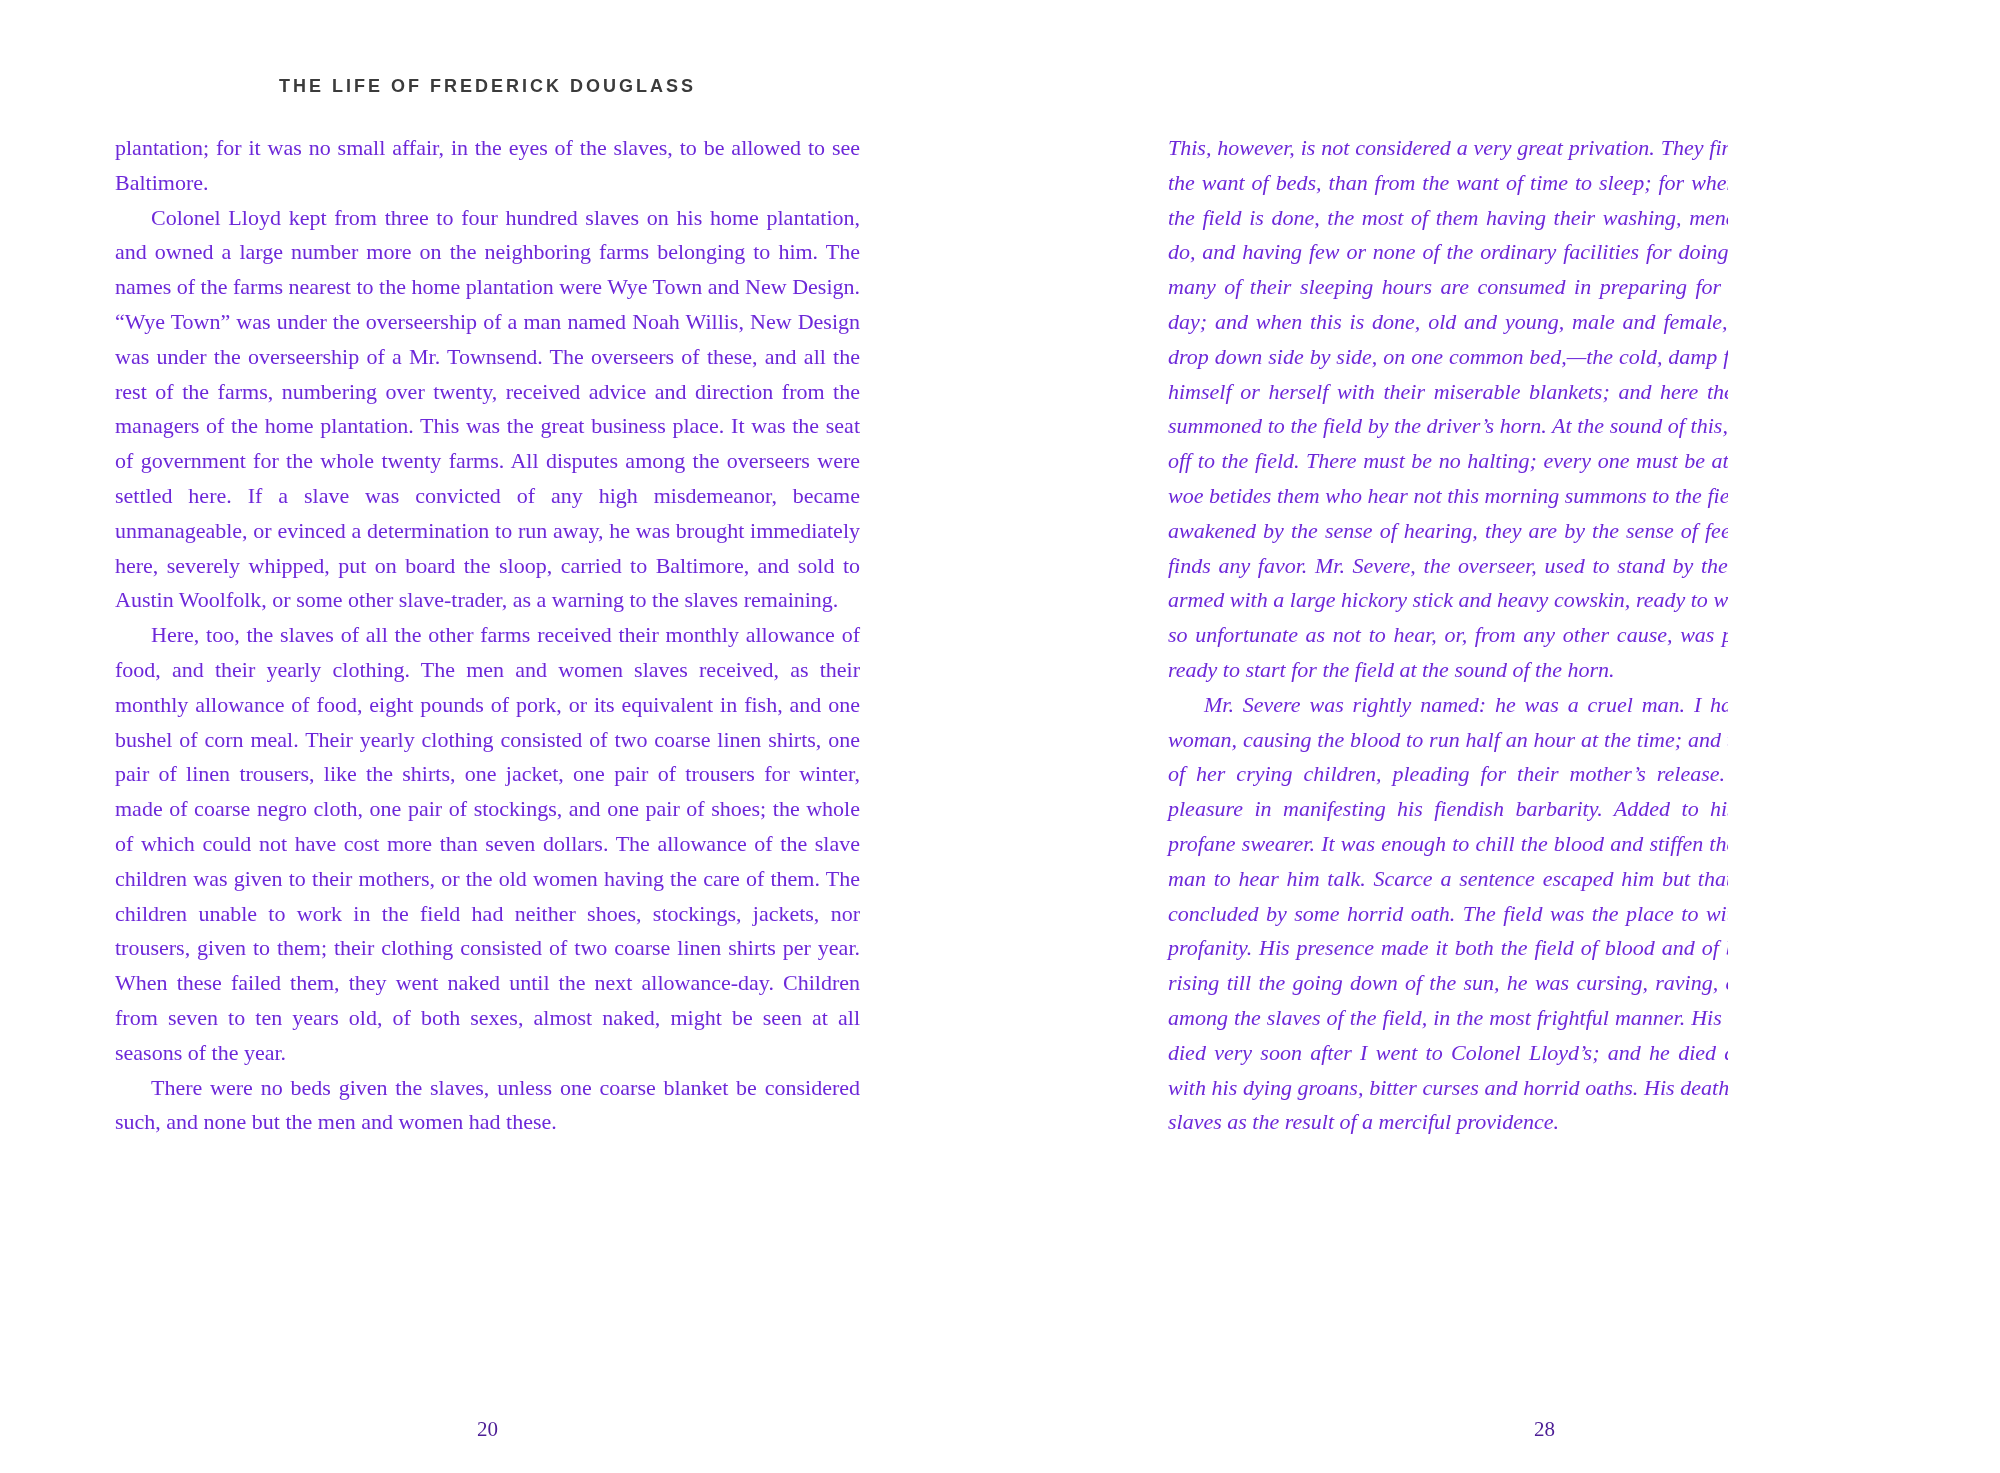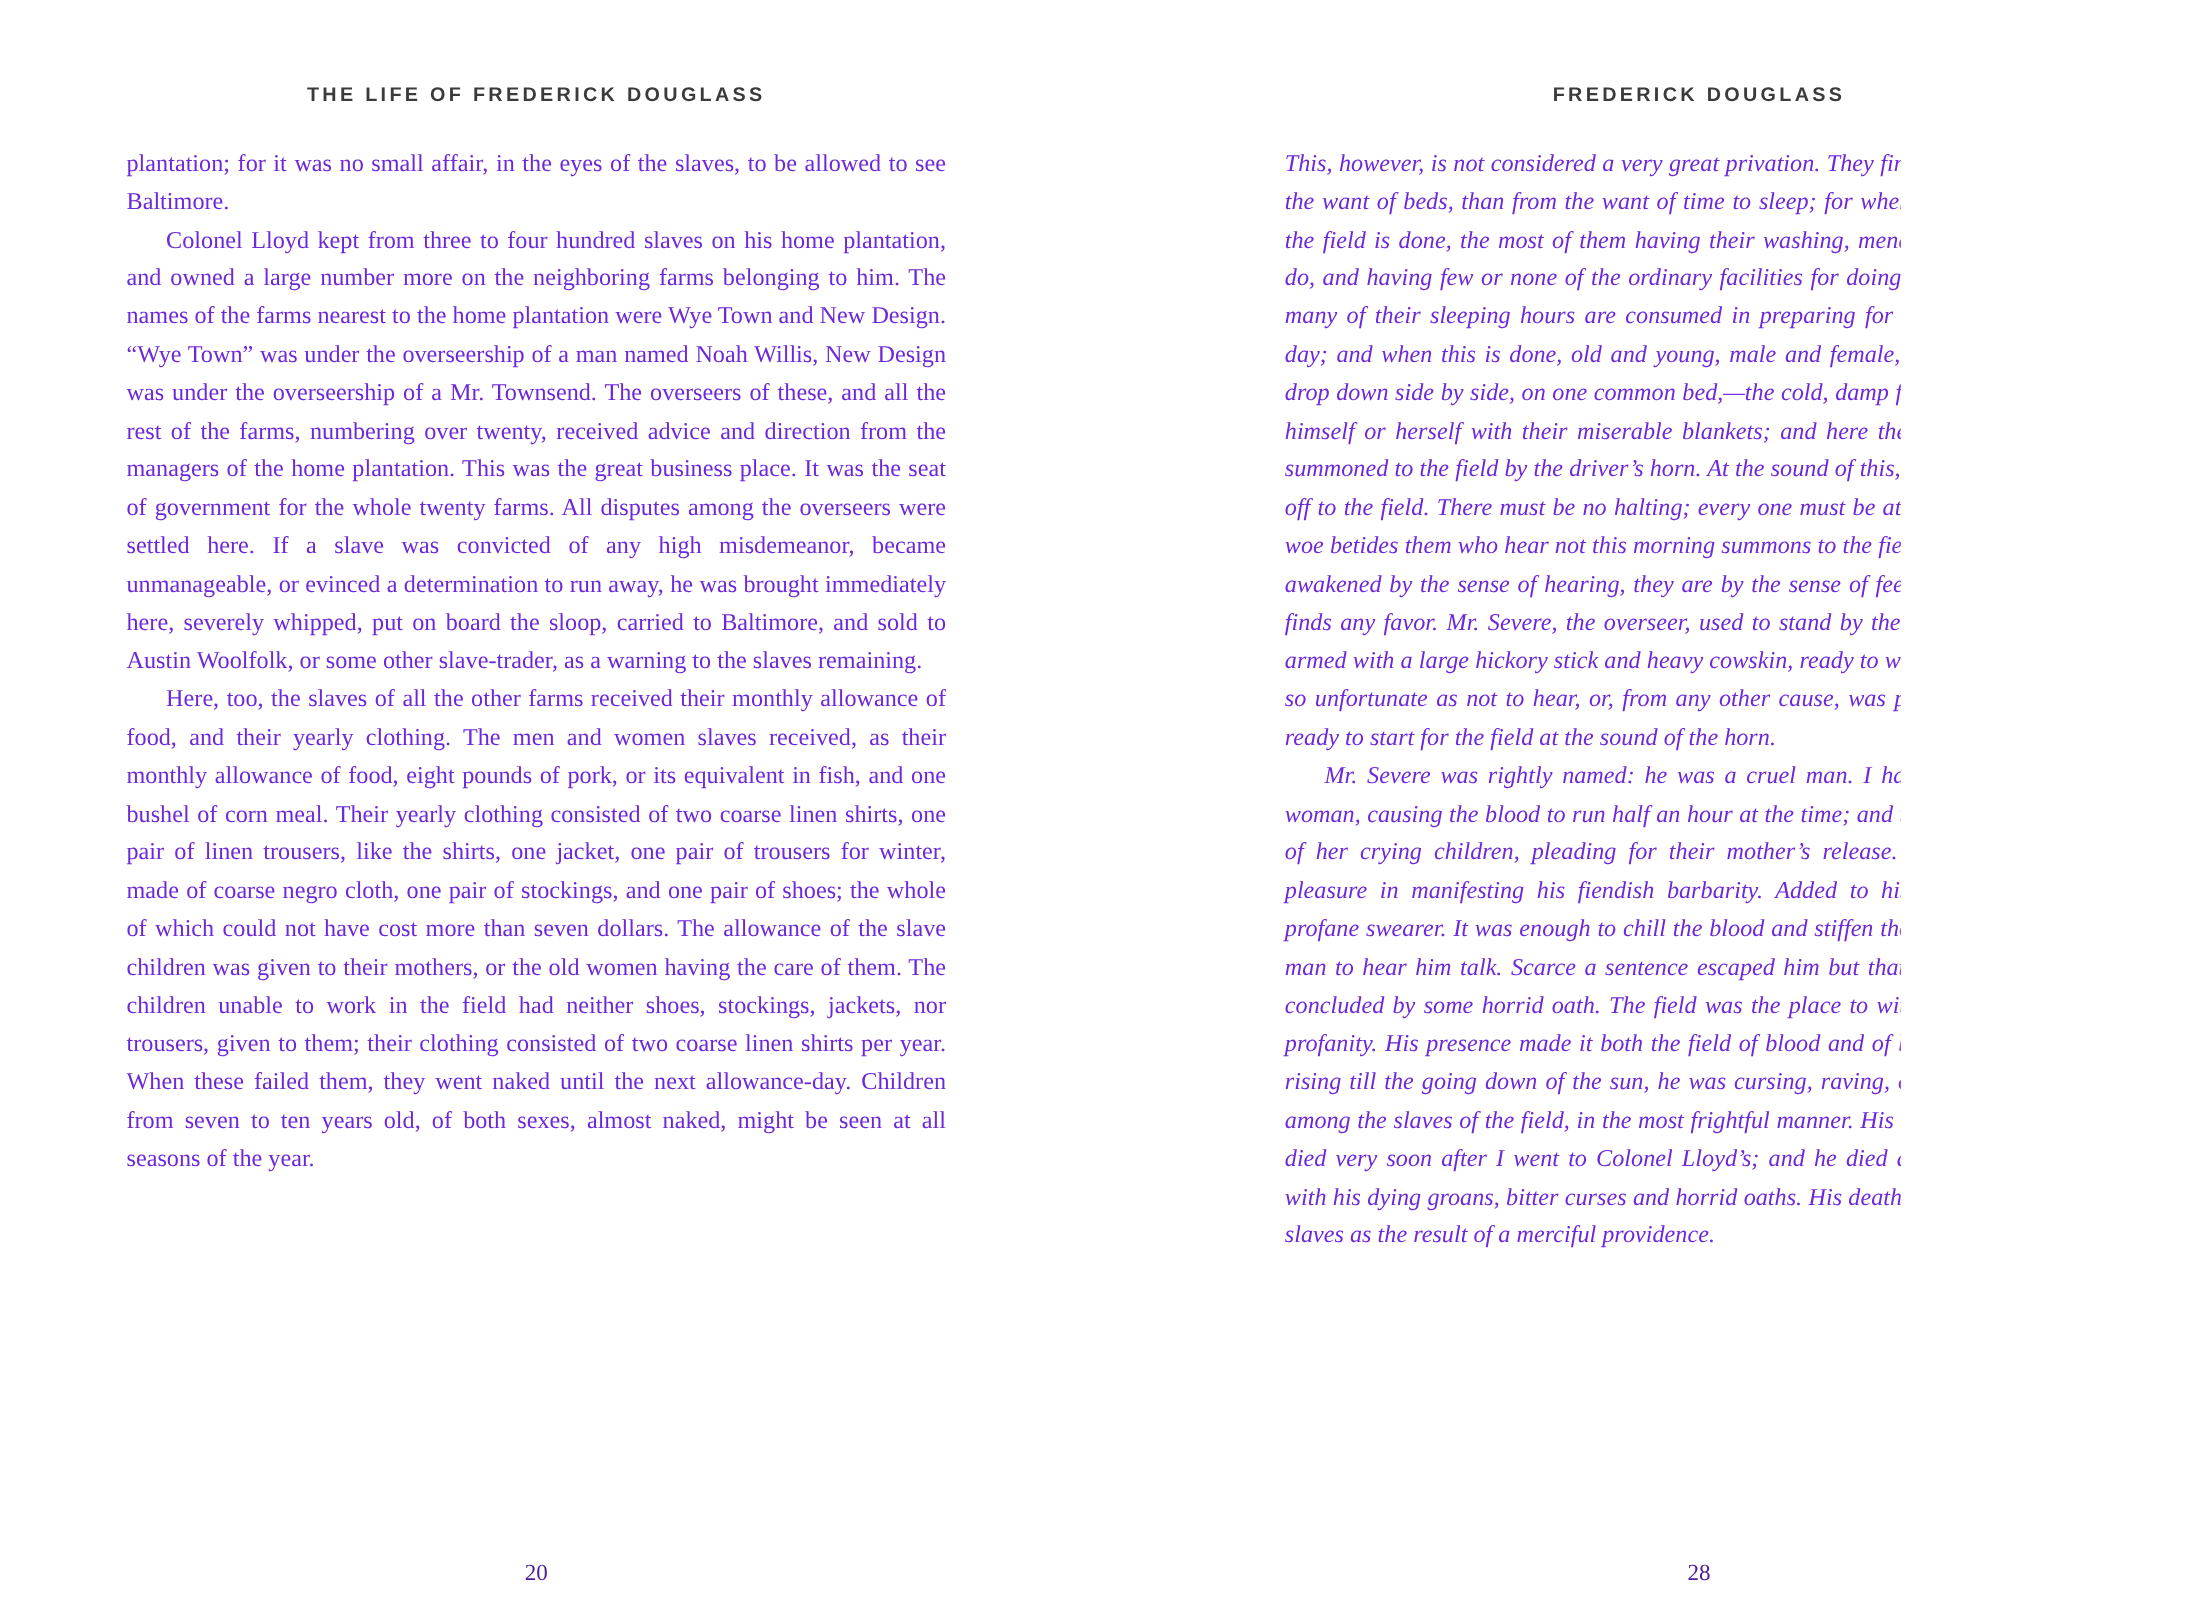--- a/index.html
+++ b/index.html
@@ -69,26 +69,26 @@
 <body>
 
 <div class="spread">
 
   <div class="page left">
     <div class="running-head">THE LIFE OF FREDERICK DOUGLASS</div>
     <div class="body-text">
       <p class="no-indent">plantation; for it was no small affair, in the eyes of the slaves, to be allowed to see Baltimore.</p>
       <p>Colonel Lloyd kept from three to four hundred slaves on his home plantation, and owned a large number more on the neighboring farms belonging to him. The names of the farms nearest to the home plantation were Wye Town and New Design. “Wye Town” was under the overseership of a man named Noah Willis, New Design was under the overseership of a Mr. Townsend. The overseers of these, and all the rest of the farms, numbering over twenty, received advice and direction from the managers of the home plantation. This was the great business place. It was the seat of government for the whole twenty farms. All disputes among the overseers were settled here. If a slave was convicted of any high misdemeanor, became unmanageable, or evinced a determination to run away, he was brought immediately here, severely whipped, put on board the sloop, carried to Baltimore, and sold to Austin Woolfolk, or some other slave-trader, as a warning to the slaves remaining.</p>
       <p>Here, too, the slaves of all the other farms received their monthly allowance of food, and their yearly clothing. The men and women slaves received, as their monthly allowance of food, eight pounds of pork, or its equivalent in fish, and one bushel of corn meal. Their yearly clothing consisted of two coarse linen shirts, one pair of linen trousers, like the shirts, one jacket, one pair of trousers for winter, made of coarse negro cloth, one pair of stockings, and one pair of shoes; the whole of which could not have cost more than seven dollars. The allowance of the slave children was given to their mothers, or the old women having the care of them. The children unable to work in the field had neither shoes, stockings, jackets, nor trousers, given to them; their clothing consisted of two coarse linen shirts per year. When these failed them, they went naked until the next allowance-day. Children from seven to ten years old, of both sexes, almost naked, might be seen at all seasons of the year.</p>
+      <p>There were no beds given the slaves, unless one coarse blanket be considered such, and none but the men and women had these.</p>
     </div>
     <div class="folio">20</div>
   </div>
 
   <div class="page right">
-    <div class="running-head">FREDERICK DOUGLASS</div>
     <div class="body-text">
       <p class="no-indent">This, however, is not considered a very great privation. They find less difficulty from the want of beds, than from the want of time to sleep; for when their day’s work in the field is done, the most of them having their washing, mending, and cooking to do, and having few or none of the ordinary facilities for doing either of these, very many of their sleeping hours are consumed in preparing for the field the coming day; and when this is done, old and young, male and female, married and single, drop down side by side, on one common bed,—the cold, damp floor,—each covering himself or herself with their miserable blankets; and here they sleep till they are summoned to the field by the driver’s horn. At the sound of this, all must rise, and be off to the field. There must be no halting; every one must be at his or her post; and woe betides them who hear not this morning summons to the field; for if they are not awakened by the sense of hearing, they are by the sense of feeling: no age nor sex finds any favor. Mr. Severe, the overseer, used to stand by the door of the quarter, armed with a large hickory stick and heavy cowskin, ready to whip any one who was so unfortunate as not to hear, or, from any other cause, was prevented from being ready to start for the field at the sound of the horn.</p>
       <p>Mr. Severe was rightly named: he was a cruel man. I have seen him whip a woman, causing the blood to run half an hour at the time; and this, too, in the midst of her crying children, pleading for their mother’s release. He seemed to take pleasure in manifesting his fiendish barbarity. Added to his cruelty, he was a profane swearer. It was enough to chill the blood and stiffen the hair of an ordinary man to hear him talk. Scarce a sentence escaped him but that was commenced or concluded by some horrid oath. The field was the place to witness his cruelty and profanity. His presence made it both the field of blood and of blasphemy. From the rising till the going down of the sun, he was cursing, raving, cutting, and slashing among the slaves of the field, in the most frightful manner. His career was short. He died very soon after I went to Colonel Lloyd’s; and he died as he lived, uttering, with his dying groans, bitter curses and horrid oaths. His death was regarded by the slaves as the result of a merciful providence.</p>
     </div>
     <div class="folio">28</div>
   </div>
 
 </div>
 
 </body></html>

